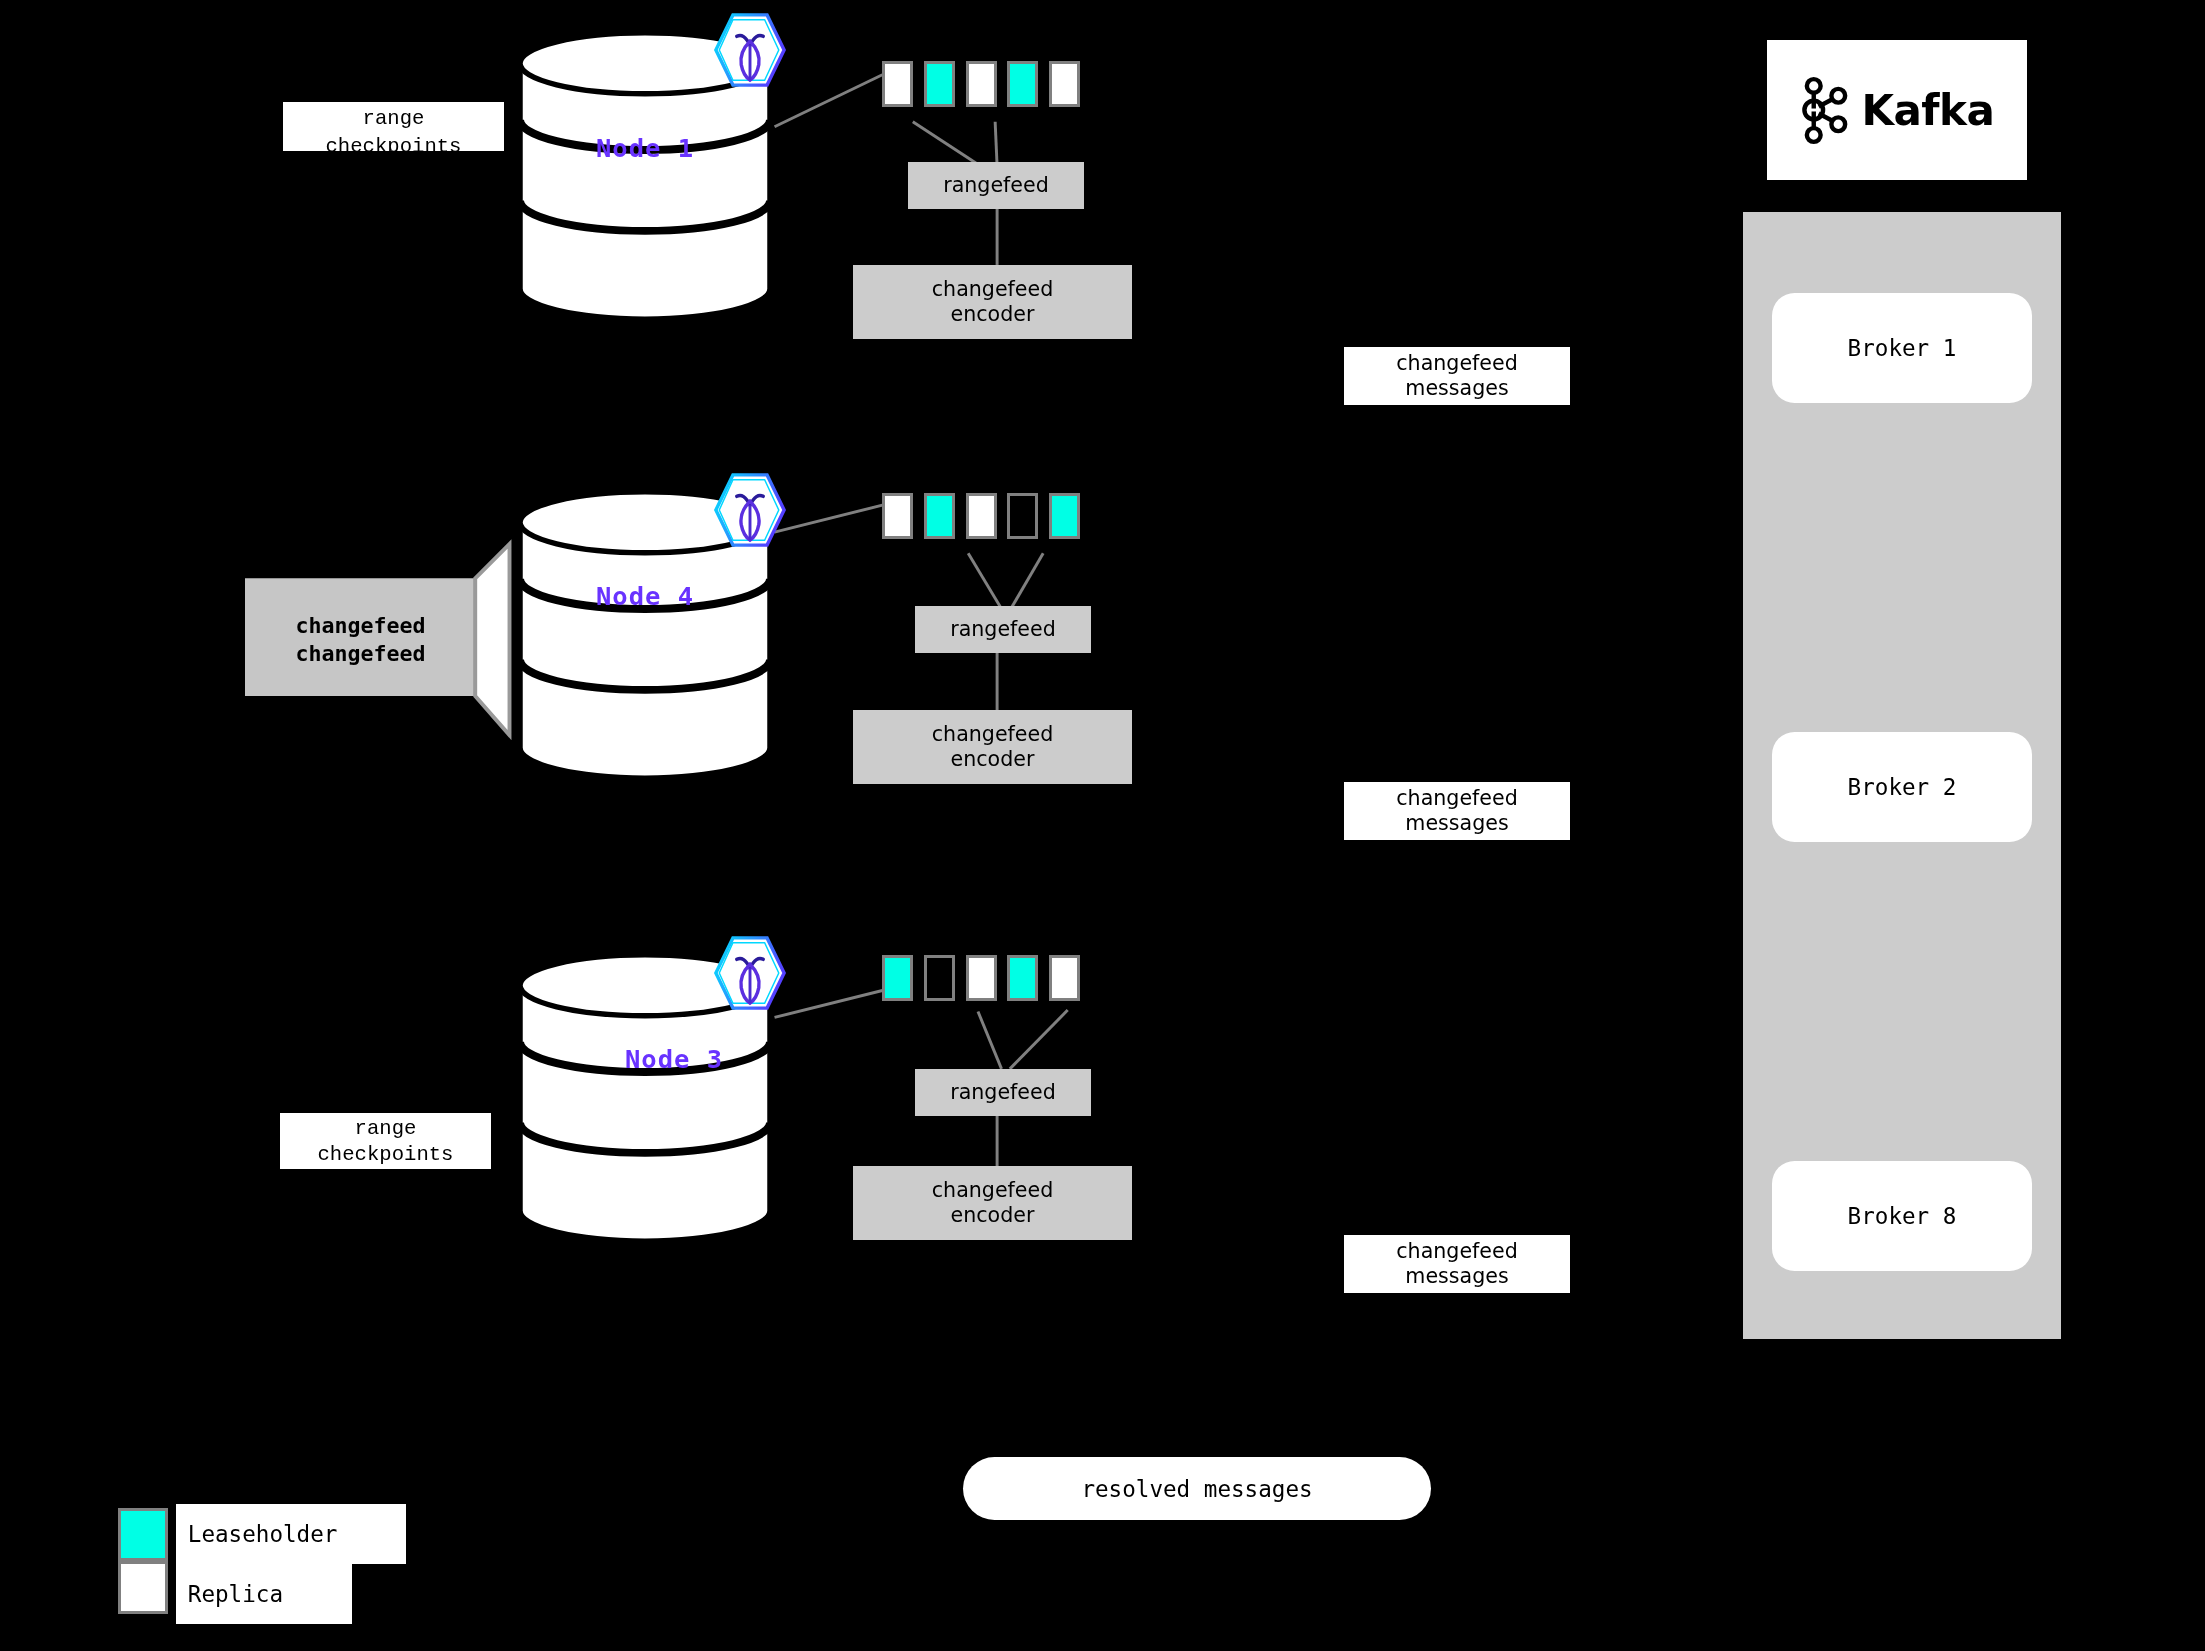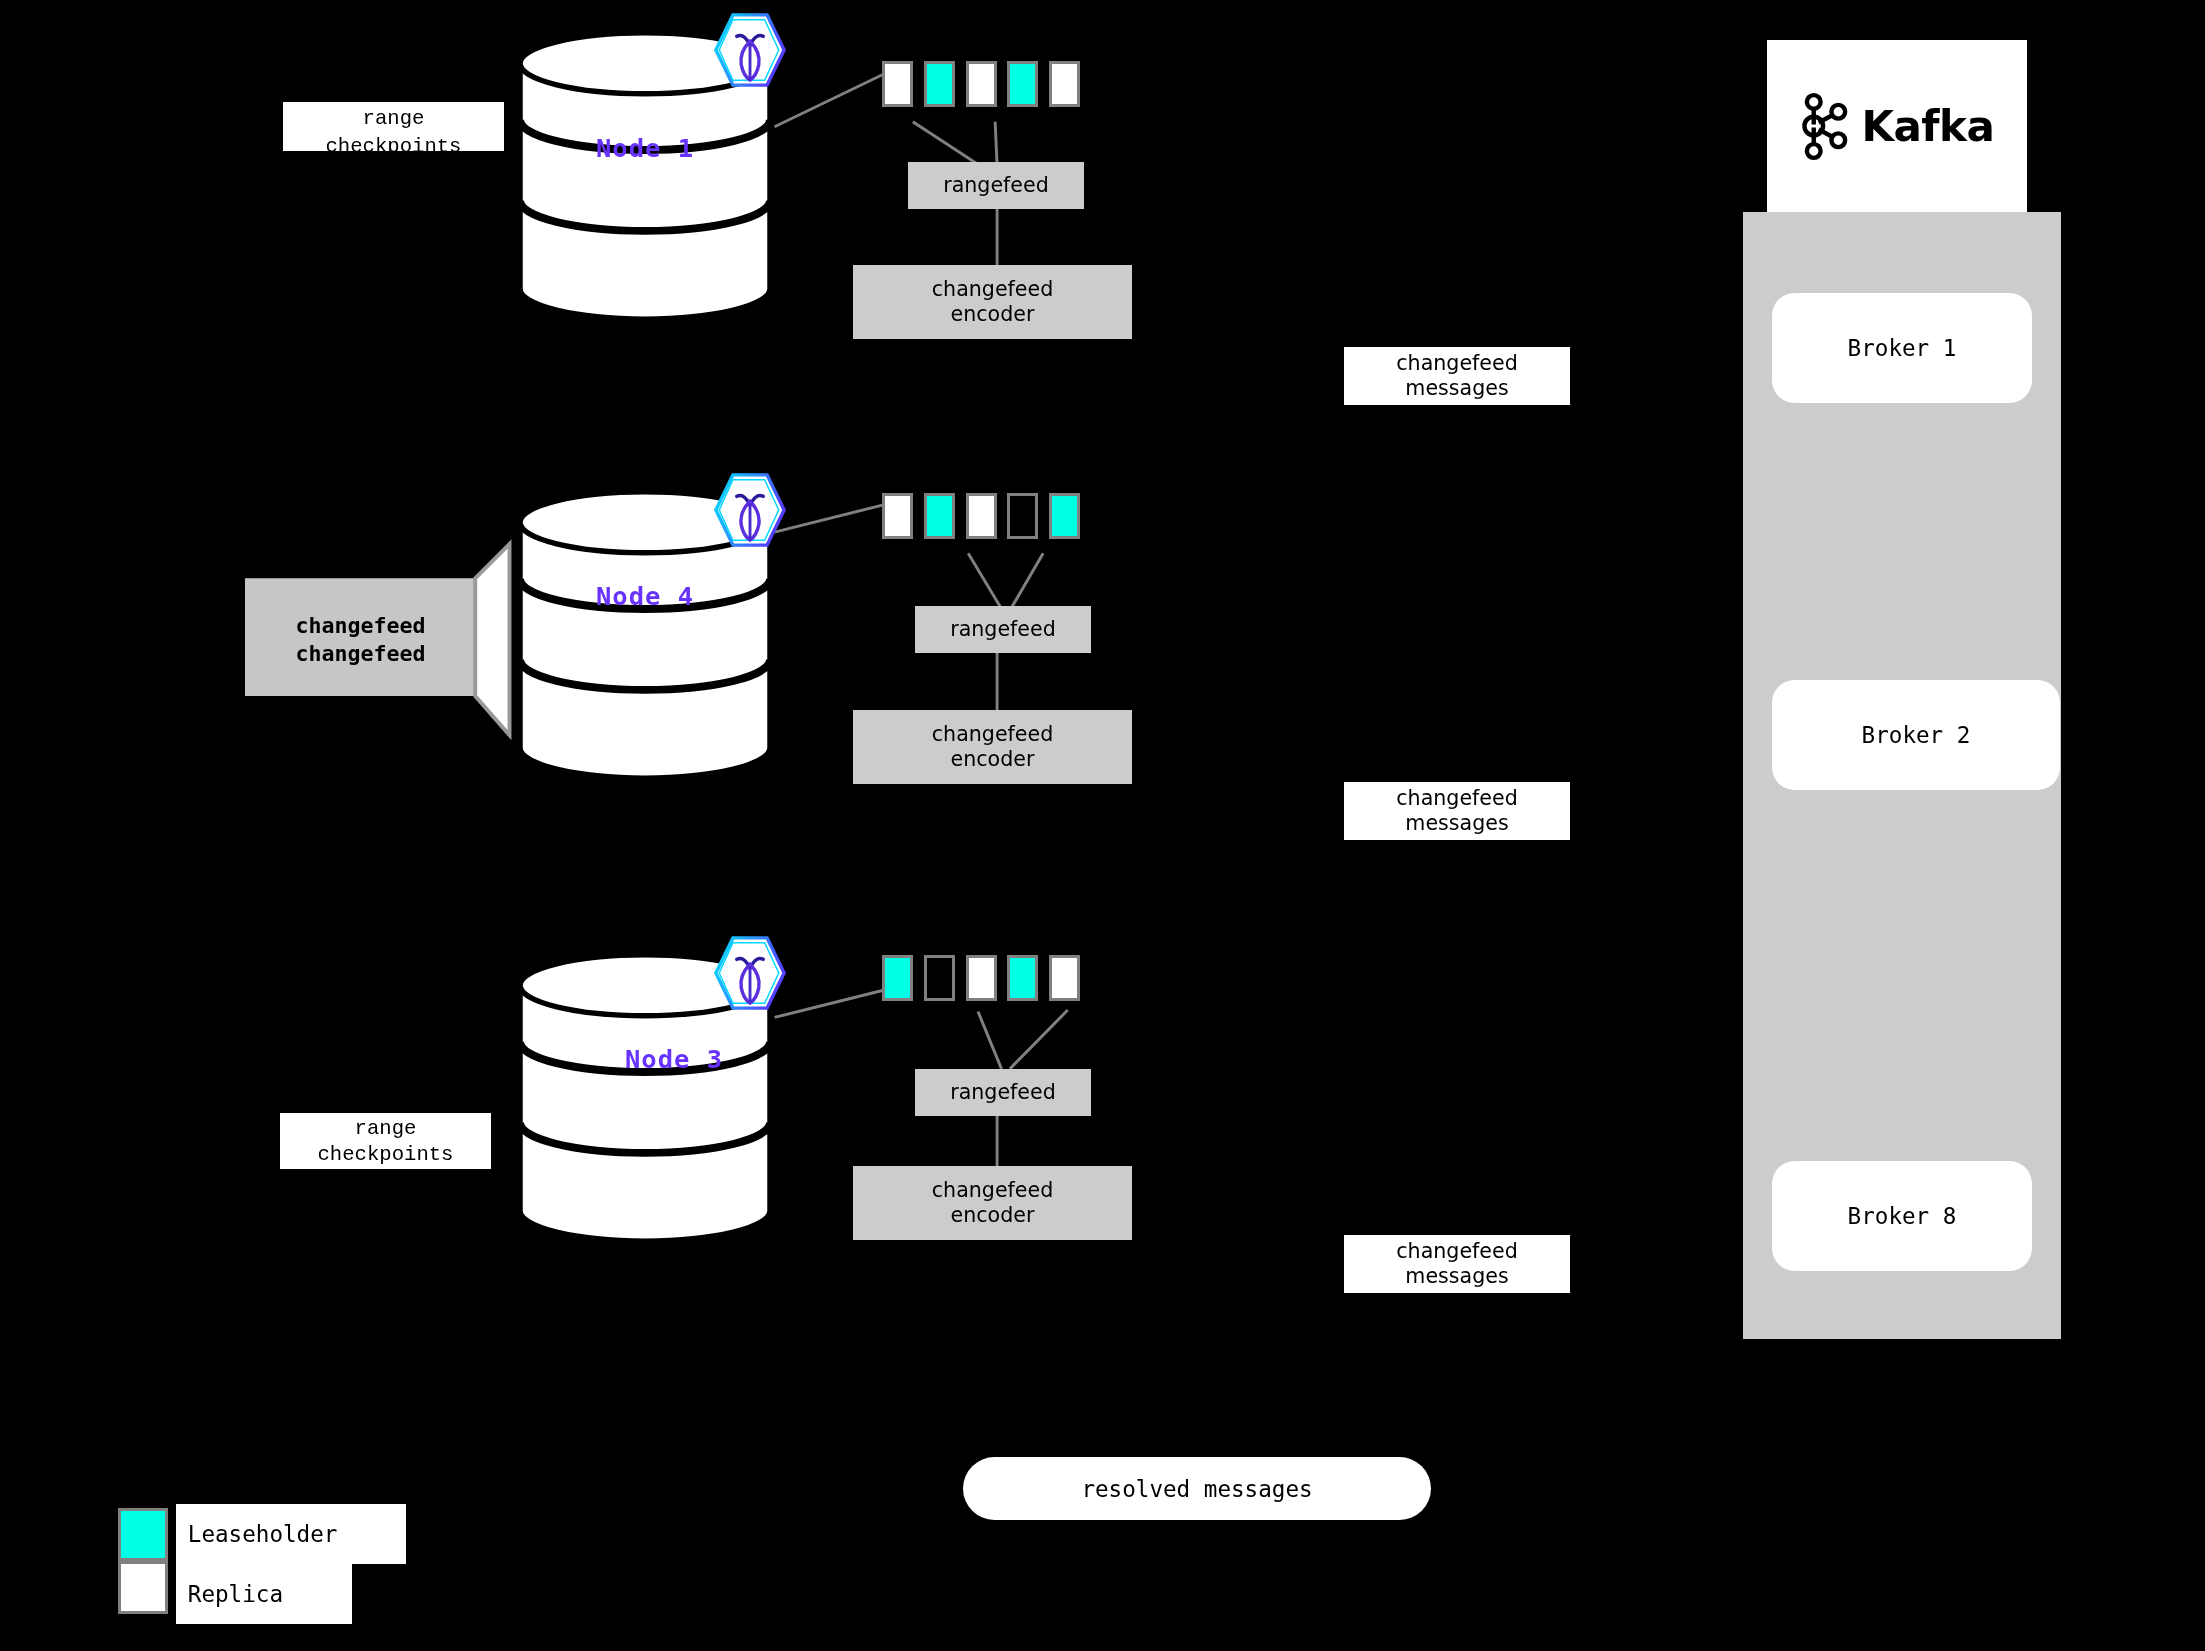--- a/index.html
+++ b/index.html
@@ -349,21 +349,21 @@
   <div class="gray-box" style="left:915px; top:1069px; width:176px; height:47px;">rangefeed</div>
   <div class="gray-box" style="left:853px; top:1166px; width:279px; height:74px; flex-direction:column;">
     <span>changefeed</span>
     <span>encoder</span>
   </div>
   <div class="white-label sans" style="left:1344px; top:1235px; width:226px; height:58px; flex-direction:column;">
     <span>changefeed</span>
     <span>messages</span>
   </div>
 
-  <div class="kafka-logo-box" style="left:1767px; top:40px; width:260px; height:172px;text-align:center;">
+  <div class="kafka-logo-box" style="left:1767px; top:40px; width:260px; height:140px;text-align:center;">
     <div class="kafka-mark">
       <svg viewBox="0 0 108 150">
         <g stroke="#000000" stroke-width="9" fill="none">
           <line x1="28" y1="38" x2="28" y2="72"></line>
           <line x1="28" y1="78" x2="28" y2="114"></line>
           <line x1="38" y1="68" x2="66" y2="53"></line>
           <line x1="38" y1="82" x2="66" y2="97"></line>
         </g>
         <circle cx="28" cy="26" r="14" fill="none" stroke="#000000" stroke-width="9"></circle>
         <circle cx="28" cy="75" r="19" fill="none" stroke="#000000" stroke-width="9"></circle>
@@ -371,21 +371,21 @@
         <circle cx="78" cy="46" r="14" fill="none" stroke="#000000" stroke-width="9"></circle>
         <circle cx="78" cy="104" r="14" fill="none" stroke="#000000" stroke-width="9"></circle>
       </svg>
     </div>
     <div class="kafka-word">Kafka</div>
   </div>
 
   <div class="kafka-panel" style="left:1743px; top:212px; width:318px; height:1127px;"></div>
 
   <div class="broker" style="left:1772px; top:293px; width:260px; height:110px;">Broker 1</div>
-  <div class="broker" style="left:1772px; top:680px; width:288px; height:110px;">Broker 2</div>
+  <div class="broker" style="left:1772px; top:732px; width:260px; height:110px;">Broker 2</div>
   <div class="broker" style="left:1772px; top:1161px; width:260px; height:110px;">Broker 8</div>
 
   <div class="pill" style="left:963px; top:1457px; width:468px; height:63px;">resolved messages</div>
 
   <div class="legend-swatch leaseholder" style="left:118px; top:1508px;"></div>
   <div class="legend-text" style="left:176px; top:1504px; width:230px; height:60px;">Leaseholder</div>
 
   <div class="legend-swatch replica" style="left:118px; top:1561px;"></div>
   <div class="legend-text" style="left:176px; top:1564px; width:176px; height:60px;">Replica</div>
 

